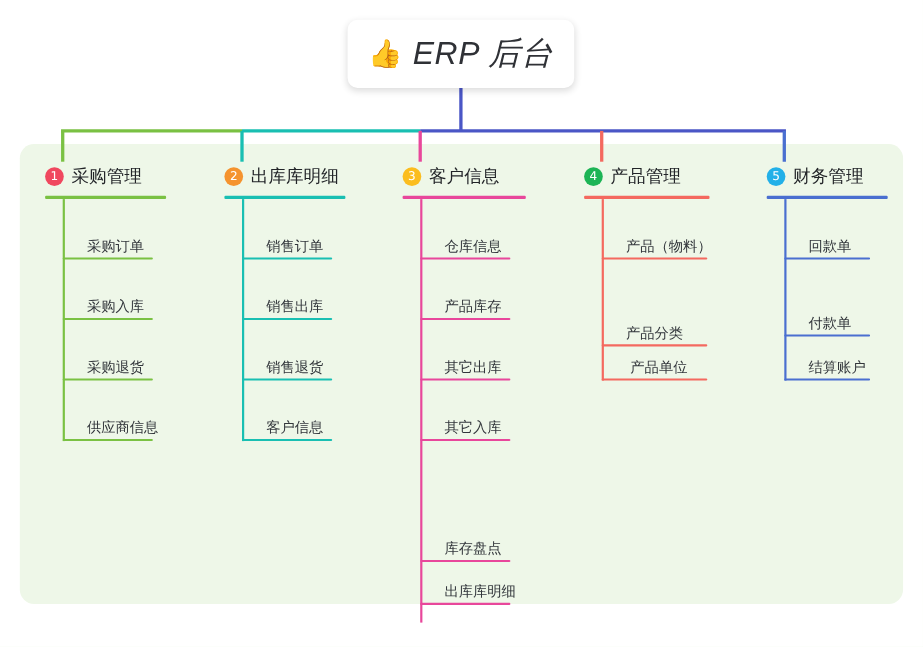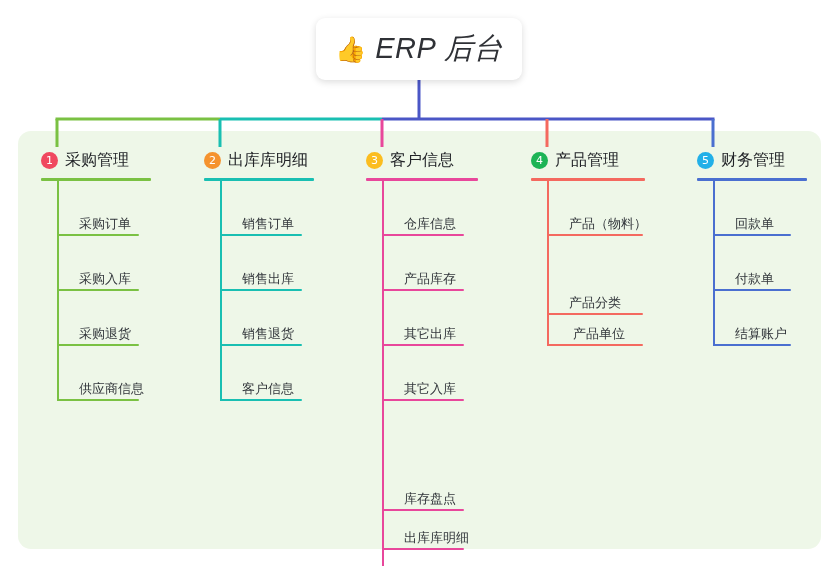--- a/index.html
+++ b/index.html
@@ -214,21 +214,21 @@
           <span class="badge" style="background: rgb(34, 176, 232);">5</span>
           <span class="col-title">财务管理</span>
         </div>
         <div class="head-rule" style="width: 110px; background: rgb(74, 111, 208);"></div>
         <div class="items" style="height: 165px;">
           <div class="spine" style="left: 16px; height: 165px; background: rgb(74, 111, 208);"></div>
           <div class="item" style="position: absolute; left: 16px; top: 0px; height: 55px; width: 78px;">
             <span class="item-label">回款单</span>
             <div class="item-rule" style="width: 78px; background: rgb(74, 111, 208);"></div>
           </div>
-          <div class="item" style="position: absolute; left: 16px; top: 55px; height: 55px; width: 78px; text-align: center;">
+          <div class="item" style="position: absolute; left: 16px; top: 70px; height: 55px; width: 78px; text-align: center;">
             <span class="item-label">付款单</span>
             <div class="item-rule" style="width: 78px; background: rgb(74, 111, 208);"></div>
           </div>
           <div class="item" style="position: absolute; left: 16px; top: 110px; height: 55px; width: 78px;">
             <span class="item-label">结算账户</span>
             <div class="item-rule" style="width: 78px; background: rgb(74, 111, 208);"></div>
           </div>
         </div>
       </div>
     </div>

